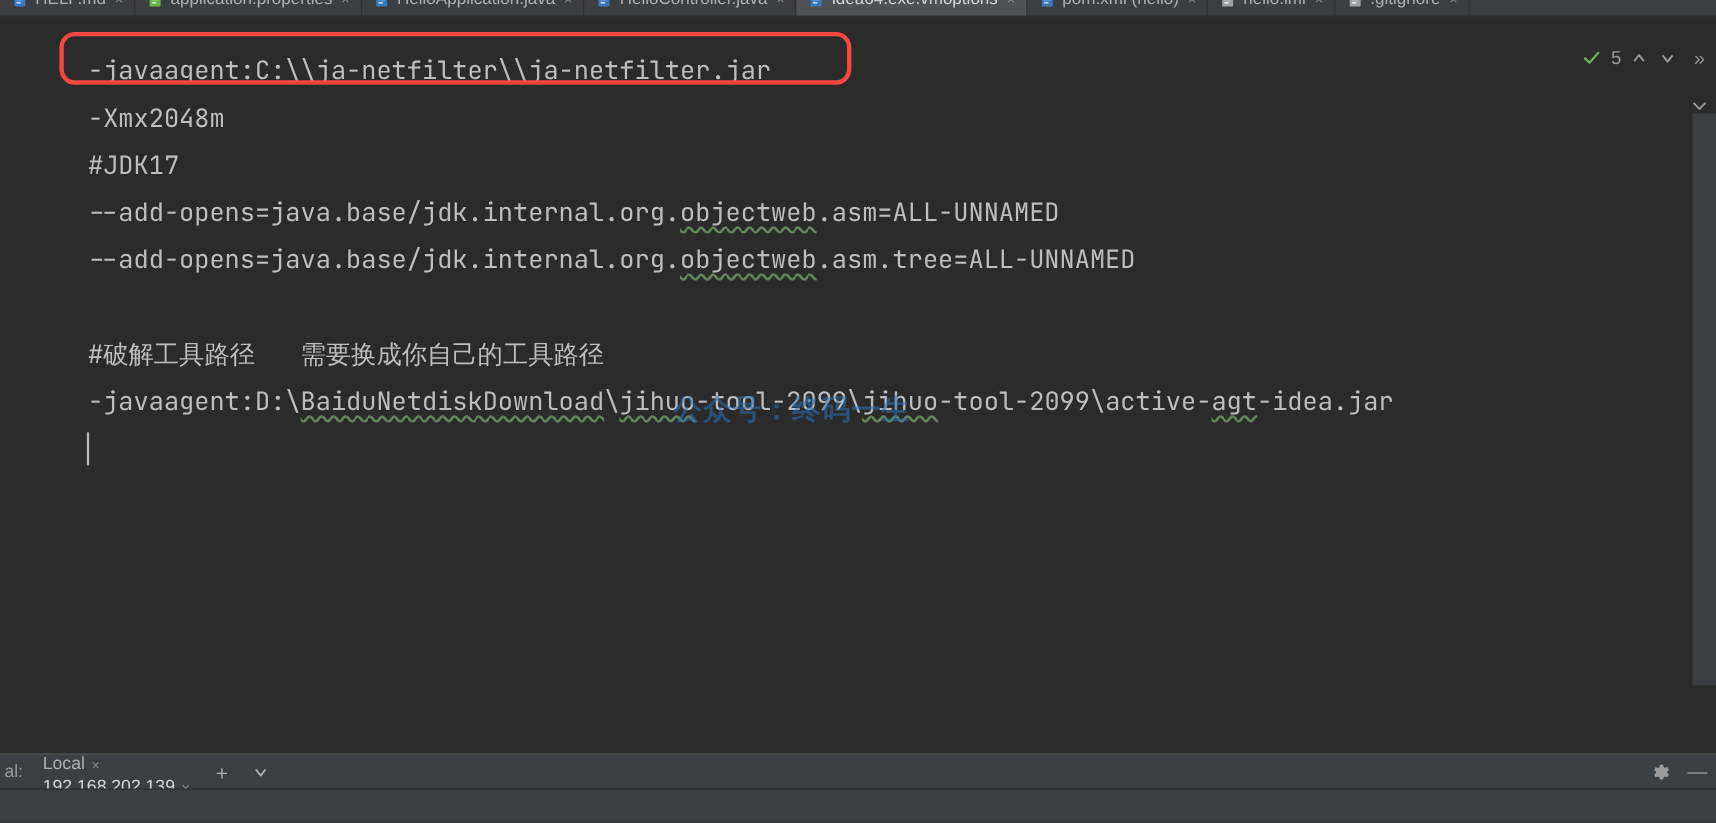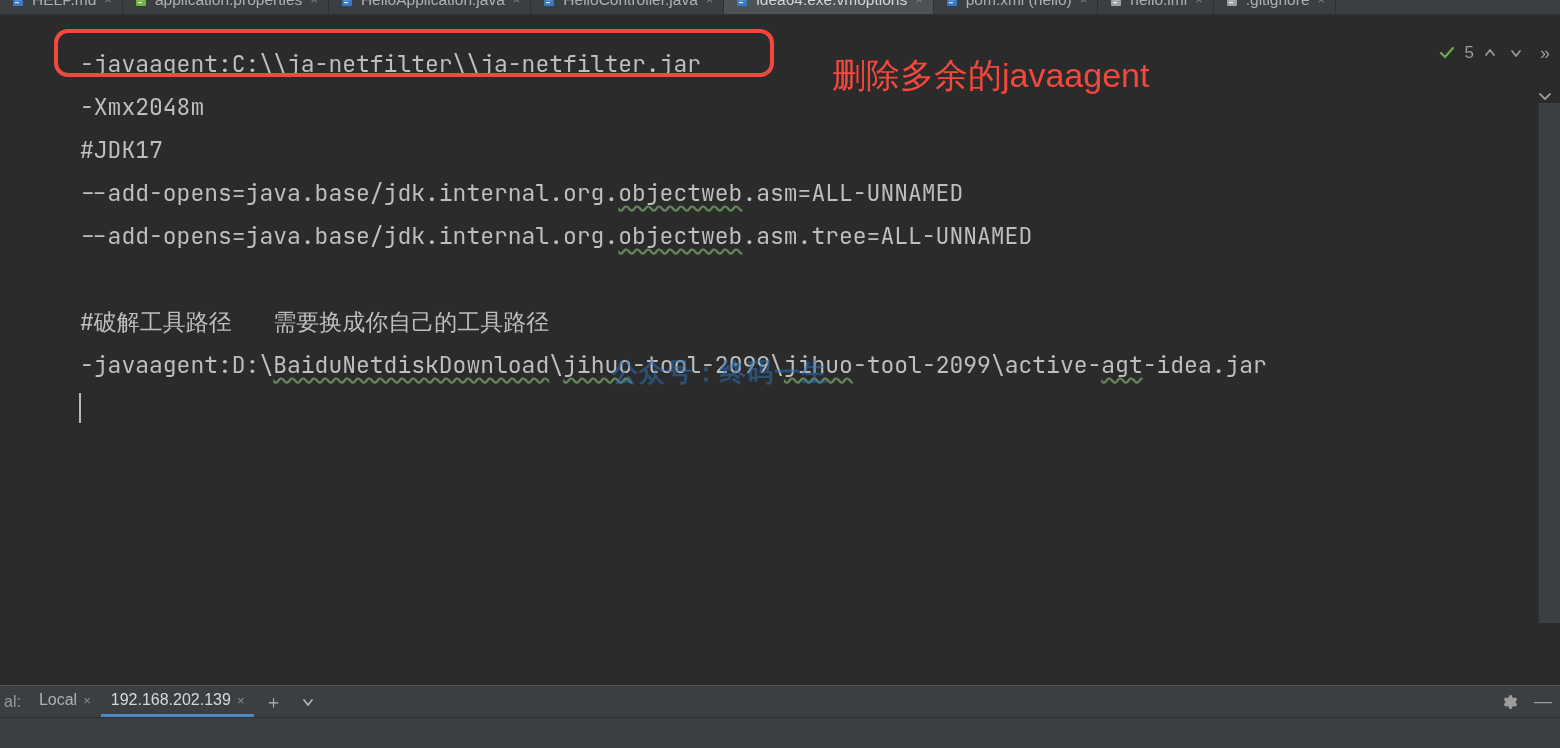--- a/index.html
+++ b/index.html
@@ -315,21 +315,20 @@
       </span>
       <span>.gitignore</span>
       <span class="close">×</span>
     </div>
   </div>
 
 <div class="editor-wrap">
   <div class="editor" id="editor"><div class="line">-javaagent:C:\\ja-netfilter\\ja-netfilter.jar</div><div class="line">-Xmx2048m</div><div class="line">#JDK17</div><div class="line"><span>--add-opens=java.base/jdk.internal.org.</span><span class="squiggle">objectweb</span><span>.asm=ALL-UNNAMED</span></div><div class="line"><span>--add-opens=java.base/jdk.internal.org.</span><span class="squiggle">objectweb</span><span>.asm.tree=ALL-UNNAMED</span></div><div class="line"></div><div class="line">#破解工具路径   需要换成你自己的工具路径</div><div class="line"><span>-javaagent:D:\</span><span class="squiggle">BaiduNetdiskDownload</span><span>\</span><span class="squiggle">jihuo</span><span>-tool-2099\</span><span class="squiggle">jihuo</span><span>-tool-2099\active-</span><span class="squiggle">agt</span><span>-idea.jar</span></div><div class="line"><span class="caret"></span></div></div>
 
   <div class="red-box"></div>
-  <div class="red-annot">删除多余的javaagent</div>
   <div class="watermark">公众号：终码一生</div>
 
   <div class="status-right">
     <span class="check">
       <svg width="16" height="16" viewBox="0 0 16 16">
           <path d="M2 8 L6 12 L14 3" stroke="#69ad4f" stroke-width="2.2" fill="none" stroke-linecap="round" stroke-linejoin="round"></path>
         </svg>
     </span>
     <span>5</span>
     <span class="chev">
@@ -353,21 +352,21 @@
     </span>
   </div>
 
   <div class="right-strip">
     <div class="vlabel"></div>
   </div>
 </div>
 
 <div class="term-bar">
   <span class="lead">al:</span>
-  <span id="term-tabs" style="display: flex; height: 100%;">
+  <span id="term-tabs" style="display: flex; height: 100%; flex-direction: column;">
       <div class="term-tab">
         <span>Local</span>
         <span class="close">×</span>
       </div>
       <div class="term-tab active">
         <span>192.168.202.139</span>
         <span class="close">×</span>
       </div>
     </span>
   <span class="plus">＋</span>

